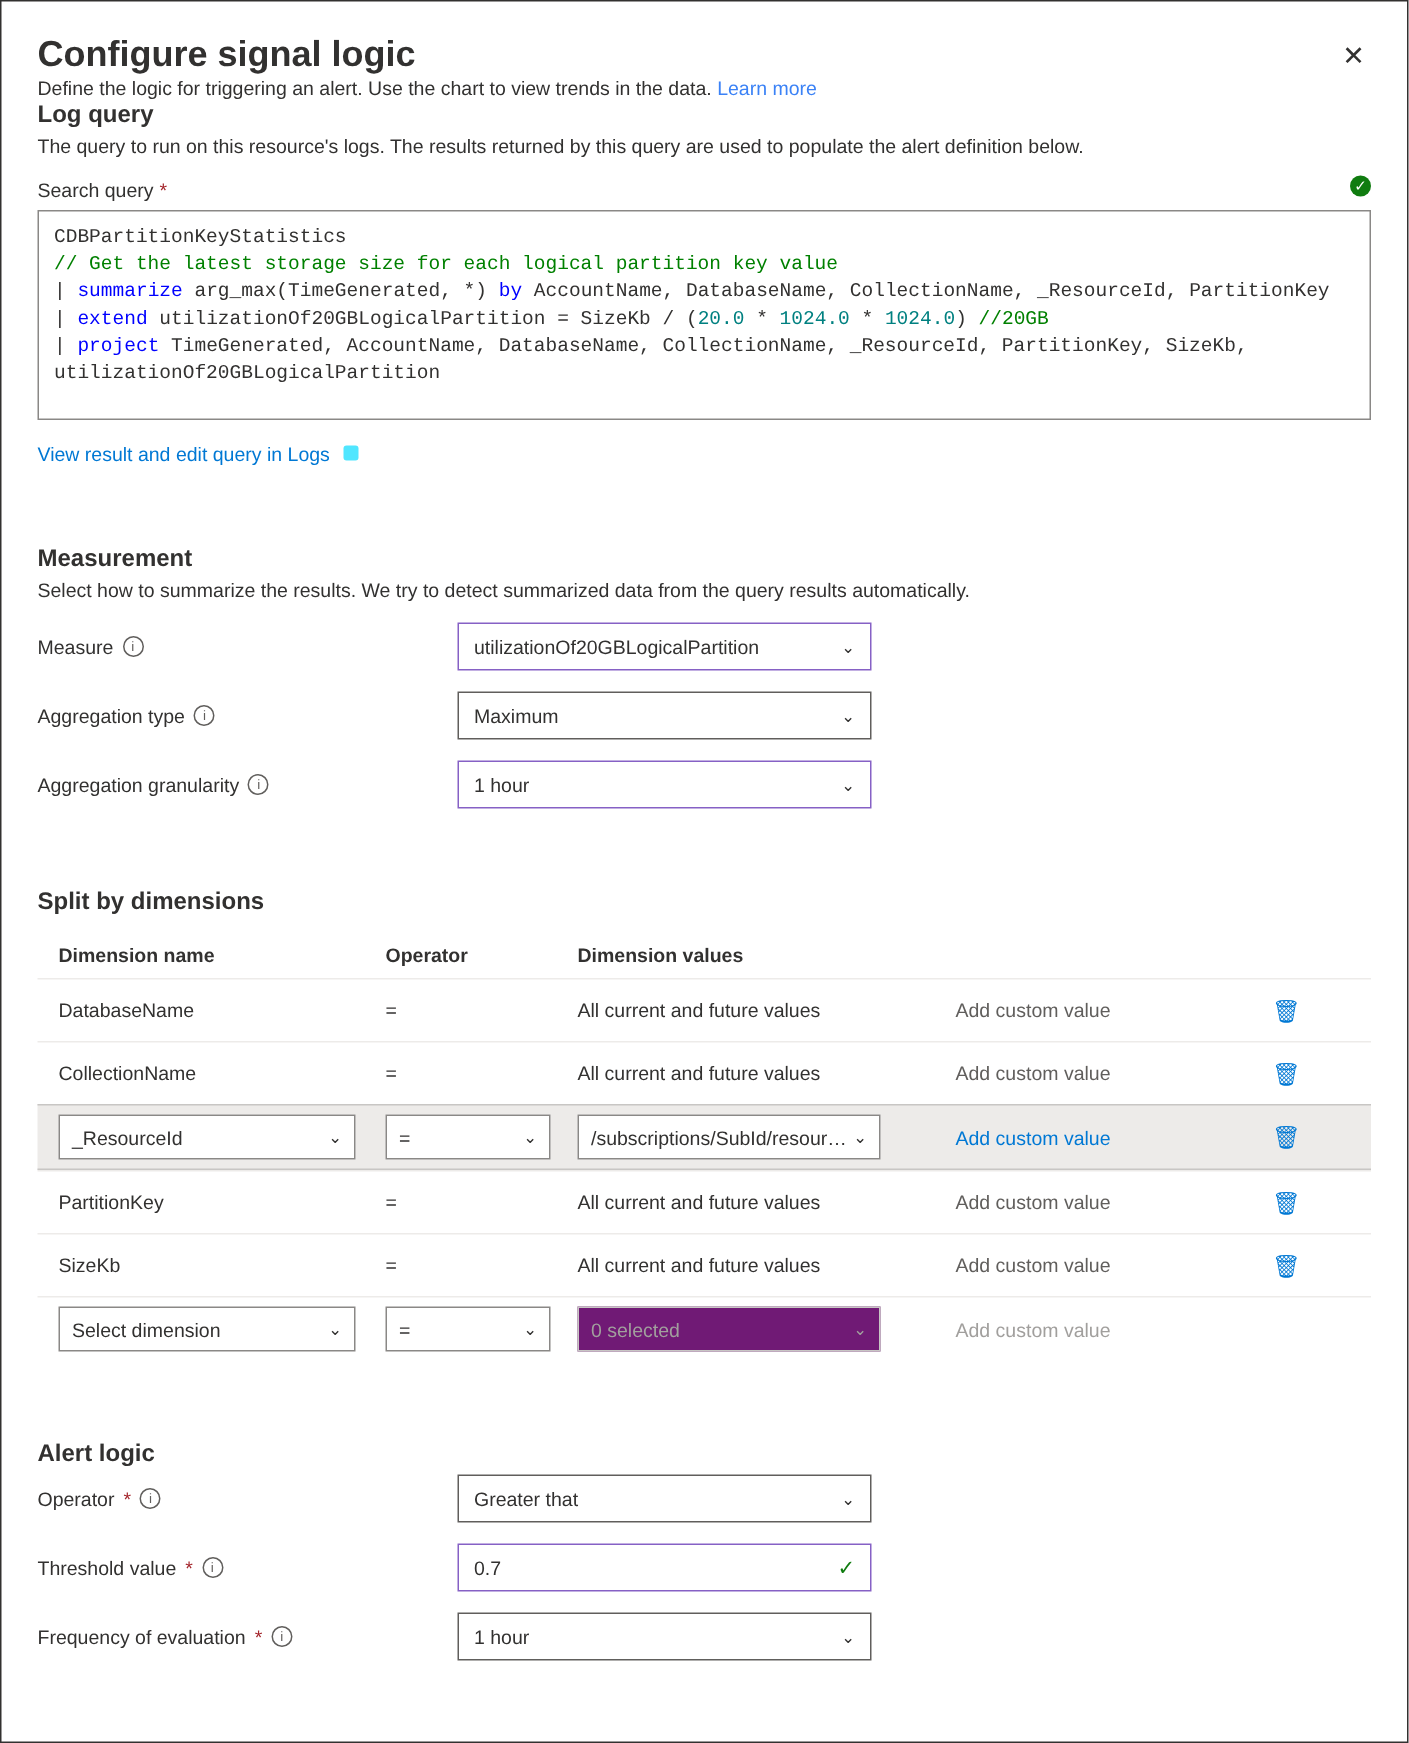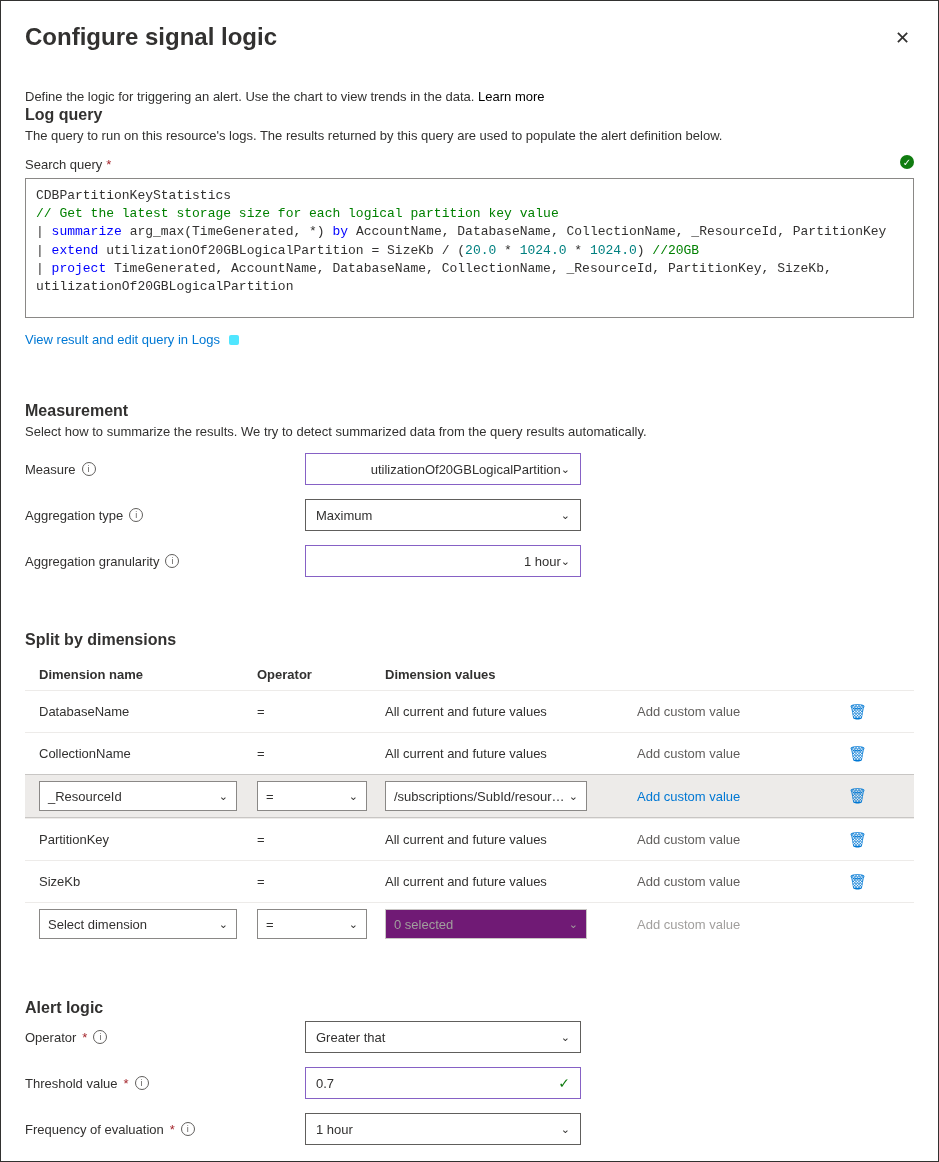--- a/index.html
+++ b/index.html
@@ -1,41 +1,41 @@
 <!DOCTYPE html>
 <html><head>
   <meta charset="utf-8">
   <style>
     * { box-sizing: border-box; margin: 0; padding: 0; }
     body { font-family: "Segoe UI", -apple-system, sans-serif; font-size: 13px; color: #323130; background: #fff; }
     .panel { border: 1px solid #323130; width: 939px; height: 1162px; padding: 22px 24px; position: relative; overflow: hidden; }
-    .header { display: flex; justify-content: space-between; align-items: flex-end; margin-bottom: 38px; }
+    .header { display: flex; justify-content: space-between; align-items: center; }
     .header h1 { font-size: 24px; font-weight: 600; }
     .close-x { font-size: 18px; cursor: pointer; color: #323130; line-height: 1; padding: 4px; }
     .intro { font-size: 13px; color: #323130; margin-bottom: 2px; }
-    .link { color: #000000; cursor: pointer; text-decoration: none; }
+    .link { color: #3b82f6; cursor: pointer; text-decoration: none; }
     .section-title { font-size: 16px; font-weight: 600; margin-top: 2px; margin-bottom: 4px; }
     .section-title.mt { margin-top: 54px; }
     .section-desc { font-size: 13px; color: #323130; margin-bottom: 14px; }
     .field-label { font-size: 13px; color: #323130; margin-top: 12px; margin-bottom: 6px; display: flex; align-items: center; gap: 4px; }
     .req { color: #a4262c; }
     .info-icon { display: inline-flex; width: 14px; height: 14px; border: 1px solid #605e5c; border-radius: 50%; align-items: center; justify-content: center; font-size: 9px; color: #605e5c; font-style: normal; }
     .query-row { position: relative; }
     .valid-check { position: absolute; right: 0; top: -2px; width: 14px; height: 14px; background: #107c10; border-radius: 50%; color: #fff; display: flex; align-items: center; justify-content: center; font-size: 10px; }
     .code-box { border: 1px solid #8a8886; padding: 8px 10px; font-family: Consolas, "Courier New", monospace; font-size: 13px; line-height: 1.4; white-space: pre-wrap; margin-bottom: 14px; min-height: 140px; }
     .kw { color: #0000ff; }
     .cm { color: #008000; }
     .num { color: #008080; }
-    .view-link { color: #0078d4; font-size: 13px; display: inline-flex; align-items: flex-start; gap: 6px; cursor: pointer; }
+    .view-link { color: #0078d4; font-size: 13px; display: inline-flex; align-items: center; gap: 6px; cursor: pointer; }
     .logs-icon { width: 16px; height: 16px; display: inline-block; position: relative; }
     .logs-icon::before { content: ""; position: absolute; width: 10px; height: 10px; background: #50e6ff; border-radius: 2px; top: 3px; left: 3px; }
     .form-row { display: flex; align-items: center; margin-bottom: 14px; }
     .form-label { width: 280px; font-size: 13px; display: flex; align-items: center; gap: 6px; }
     .select-box { width: 276px; height: 32px; border: 1px solid #605e5c; display: flex; align-items: center; justify-content: space-between; padding: 0 10px; font-size: 13px; cursor: pointer; background: #fff; position: relative; }
-    .select-box.purple { border-color: #8661c5; justify-content: flex-end; }
+    .select-box.purple { border-color: #8661c5; }
     .input-box { width: 276px; height: 32px; border: 1px solid #8661c5; padding: 0 10px; font-size: 13px; display: flex; align-items: center; justify-content: space-between; position: relative; }
     .chev { font-size: 11px; color: #323130; }
     .checkmark-green { color: #107c10; font-size: 14px; }
     .dim-table { margin-top: 10px; }
     .dim-header { display: flex; padding: 8px 14px; font-weight: 600; font-size: 13px; }
     .dim-row { display: flex; align-items: center; padding: 6px 14px; border-top: 1px solid #edebe9; min-height: 42px; position: relative; }
     .dim-row.selected { background: #edebe9; border-top: 1px solid #c8c6c4; border-bottom: 1px solid #c8c6c4; }
     .col-name { width: 218px; }
     .col-op { width: 128px; }
     .col-val { width: 252px; }

